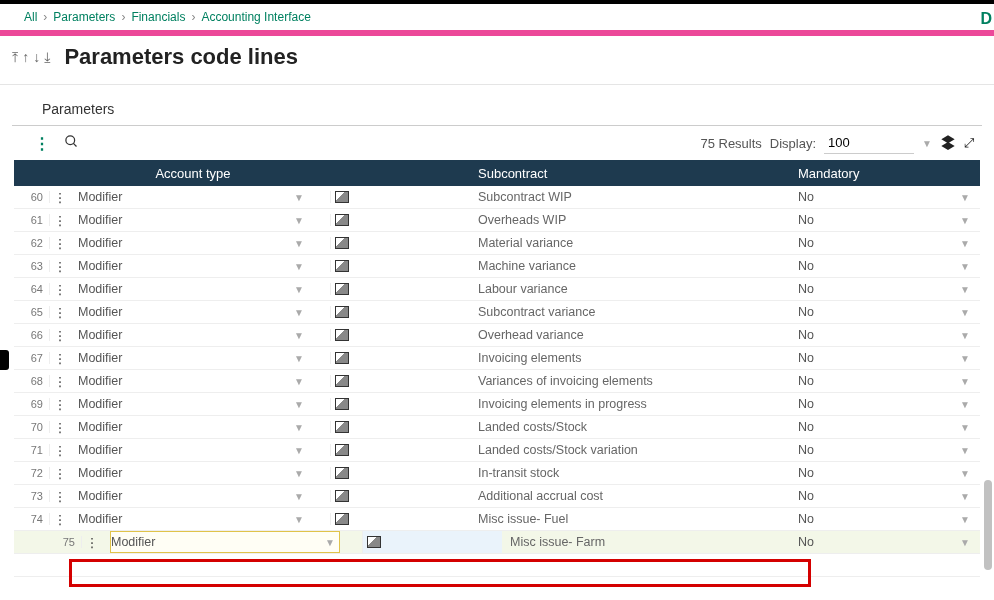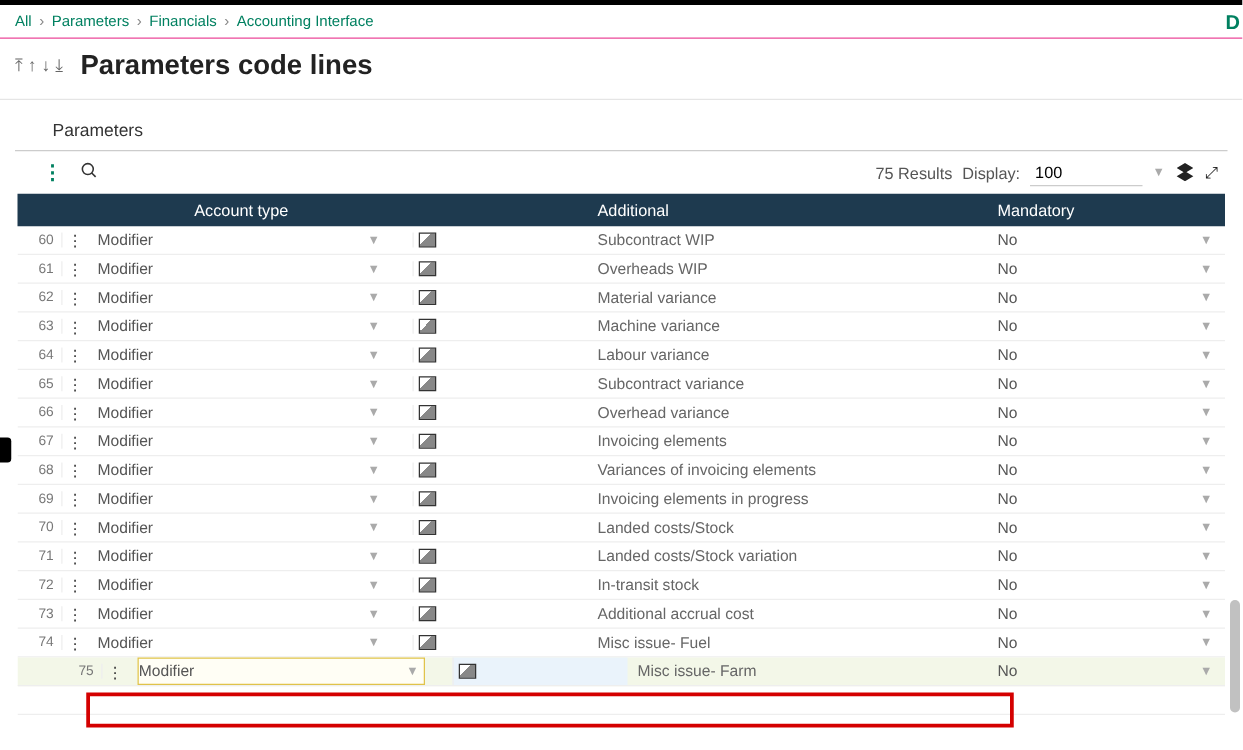--- a/index.html
+++ b/index.html
@@ -1,19 +1,19 @@
 <!DOCTYPE html>
 <html><head>
 <meta charset="utf-8">
 <style>
 * { margin:0; padding:0; box-sizing:border-box; font-family:Arial,Helvetica,sans-serif; }
 body { width:994px; height:600px; background:#fff; color:#333; overflow:hidden; }
 .topbar { height:4px; background:#000; }
 
-.breadcrumb { display:flex; align-items:center; padding:6px 12px; font-size:12px; color:#008060; gap:6px; border-bottom:1px solid #ec4899; }
+.breadcrumb { display:flex; align-items:center; padding:6px 24px; font-size:12px; color:#008060; gap:6px; border-bottom:6px solid #ec4899; }
 .breadcrumb .crumb { cursor:pointer; }
 .breadcrumb .sep { color:#888; }
 .dflag { position:absolute; right:0; top:10px; color:#008060; font-weight:bold; padding-right:2px; }
 
 .titlebar { display:flex; align-items:center; padding:8px 12px 14px; gap:14px; border-bottom:1px solid #e5e5e5; }
 .title-arrows { display:flex; gap:4px; color:#666; font-size:14px; }
 .title-arrows span { cursor:pointer; }
 .page-title { font-size:22px; font-weight:bold; color:#222; }
 
 .section-title { font-size:14px; color:#333; padding:16px 0 8px 30px; border-bottom:1px solid #ccc; margin:0 12px; }
@@ -104,21 +104,21 @@
   </div>
 </div>
 
 <div class="grid">
   <div class="grid-head">
     <div class="colA"></div>
       <div class="colB"></div>
     <div class="colC">Account type</div>
     <div class="colD"></div>
       <div class="colE"></div>
-    <div class="colF">Additional</div>
+    <div class="colF">Subcontract</div>
     <div class="colG">Mandatory</div>
     <div class="colH"></div>
   </div>
   <div class="grid-body" id="grid-body">
       <div class="row">
         <div class="colA">60</div>
         <div class="colB">⋮</div>
         <div class="colC">
           <div class="cell-acct">
             <span>Modifier</span>

